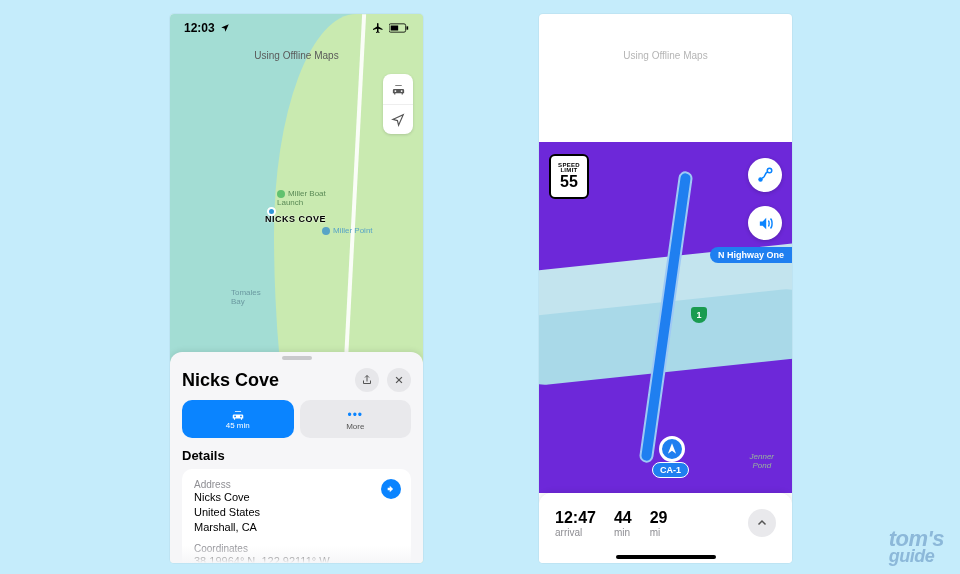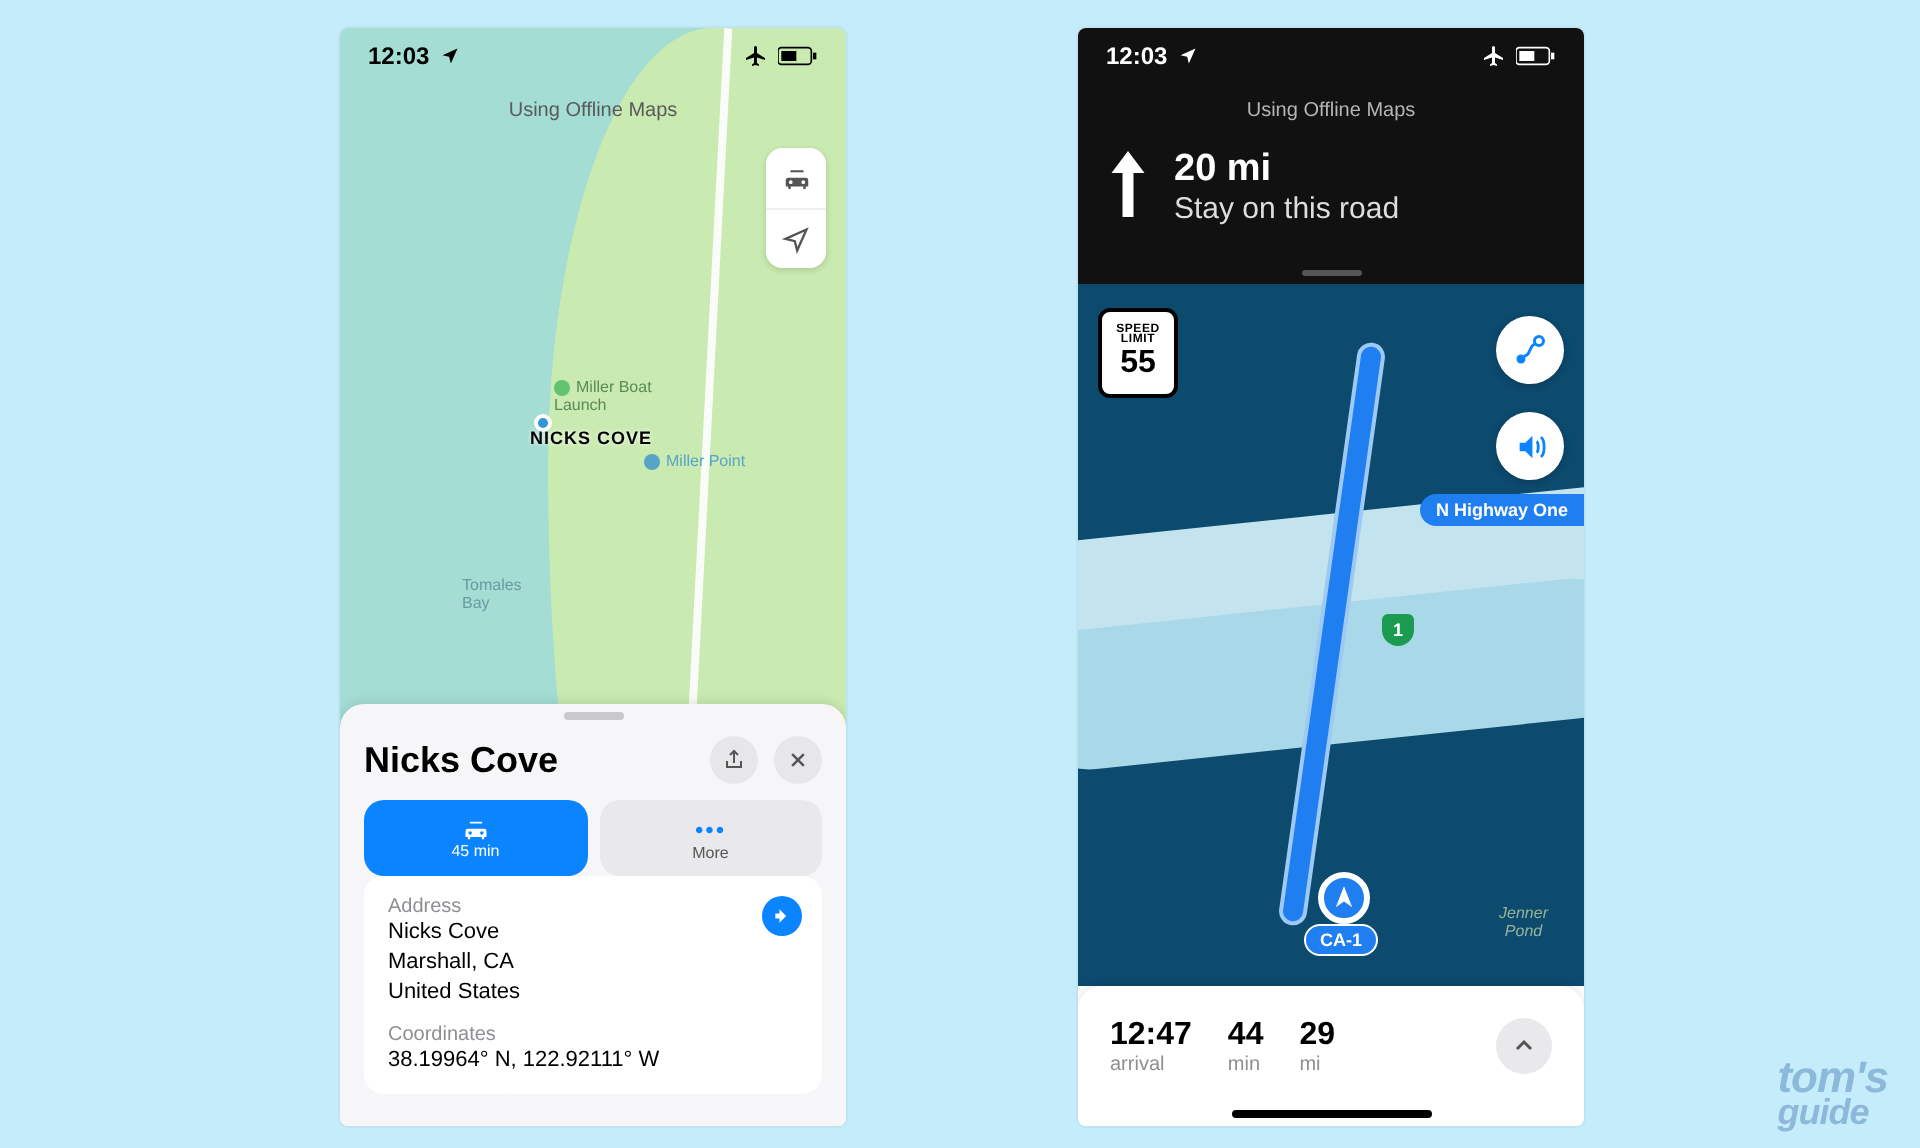--- a/index.html
+++ b/index.html
@@ -53,21 +53,21 @@
   .card .coord { margin-top:8px; }
   .fade { position:absolute; left:0; right:0; bottom:0; height:18px; background:linear-gradient(rgba(246,246,248,0),#f6f6f8); }
 
   
   .navBanner { position:absolute; top:0; left:0; right:0; height:128px; background:#111; z-index:20; color:#fff; padding:60px 14px 0; display:flex; align-items:flex-start; gap:12px; }
   .navBanner .arrow { font-size:30px; line-height:1; }
   .navBanner .dist { font-size:19px; font-weight:700; }
   .navBanner .instr { font-size:15px; color:#ddd; font-weight:400; }
   .grabD { position:absolute; bottom:4px; left:50%; transform:translateX(-50%); width:30px; height:3px; background:#555; border-radius:3px; }
 
-  .mapR { position:absolute; top:128px; left:0; right:0; bottom:70px; background:#0c4a6e; overflow:hidden; }
+  .mapR { position:absolute; top:128px; left:0; right:0; bottom:70px; background:#6d28d9; overflow:hidden; }
   .mapR .river { position:absolute; left:-30px; right:-30px; top:160px; height:70px; background:#a9d9e8; transform:rotate(-6deg); border-radius:40px; }
   .mapR .river2 { position:absolute; left:-30px; right:-30px; top:115px; height:50px; background:#c3e4ee; transform:rotate(-6deg); border-radius:40px; }
   .mapR .route { position:absolute; left:50%; top:30px; width:10px; height:290px; background:#1f7ff0; transform:translateX(-50%) rotate(8deg); border-radius:6px; box-shadow:0 0 0 2px #9ec9f5; }
   .mapR .hwyLbl { position:absolute; top:105px; right:0; background:#1f7ff0; color:#fff; font-size:9px; font-weight:600; padding:3px 8px; border-radius:10px 0 0 10px; }
   .mapR .shield { position:absolute; top:165px; left:152px; width:16px; height:16px; background:#1a9b50; border-radius:3px 3px 50% 50%; color:#fff; font-size:9px; font-weight:700; display:flex; align-items:center; justify-content:center; }
   .mapR .caLbl { position:absolute; top:320px; left:113px; background:#1f7ff0; color:#fff; font-size:9px; font-weight:600; padding:2px 7px; border-radius:8px; border:1px solid #fff;text-align:center; }
   .mapR .puck { position:absolute; top:294px; left:120px; width:26px; height:26px; background:#1f7ff0; border:3px solid #fff; border-radius:50%; display:flex; align-items:center; justify-content:center; }
   .mapR .pond { position:absolute; top:310px; right:18px; font-size:8px; color:#97b49b; font-style:italic; text-align:center; }
 
   .speed { position:absolute; top:140px; left:10px; z-index:30; width:40px; height:45px; background:#fff; border:2px solid #000; border-radius:6px; display:flex; flex-direction:column; align-items:center; justify-content:center; }
@@ -160,50 +160,39 @@
         <svg width="16" height="14" viewBox="0 0 24 24">
             <path fill="#fff" d="M5 11l1.5-4.5h11L19 11H5zm-2 2v5h2v2h2v-2h10v2h2v-2h2v-5a2 2 0 00-2-2l-2-6H7l-2 6a2 2 0 00-2 2zm4 3a1.5 1.5 0 110-3 1.5 1.5 0 010 3zm10 0a1.5 1.5 0 110-3 1.5 1.5 0 010 3z"></path>
           </svg>
         <span>45 min</span>
       </div>
       <div class="btnSec">
         <span style="font-size:12px;letter-spacing:1px;">•••</span>
         <span style="color:#555;">More</span>
       </div>
     </div>
+    <div class="detailsH">Details</div>
     <div class="card">
       <div class="goBtn">
         <svg width="10" height="10" viewBox="0 0 24 24">
             <path fill="#fff" d="M9 4l8 8-8 8v-5H4v-6h5V4z"></path>
           </svg>
       </div>
       <div class="lbl">Address</div>
       <div class="val">Nicks Cove</div>
+      <div class="val">United States</div>
       <div class="val">Marshall, CA</div>
-      <div class="val">United States</div>
       <div class="lbl coord">Coordinates</div>
       <div class="val">38.19964° N, 122.92111° W</div>
     </div>
     <div class="fade"></div>
   </div>
 </div>
 
 <div class="phone right">
-  <div class="navBanner">
-    <div class="arrow">
-      <svg width="22" height="36" viewBox="0 0 24 36">
-          <path fill="#fff" d="M12 0l9 12h-6v24h-6V12H3z"></path>
-        </svg>
-    </div>
-    <div>
-      <div class="dist">20 mi</div>
-      <div class="instr">Stay on this road</div>
-    </div>
-    <div class="grabD"></div>
-  </div>
 
   <div class="status dark">
     <div class="left-grp">
       <span>12:03</span>
       <svg width="10" height="10" viewBox="0 0 24 24">
           <path fill="currentColor" d="M3 11l18-8-8 18-2-8-8-2z"></path>
         </svg>
     </div>
     <div class="right-grp">
       <svg width="12" height="12" viewBox="0 0 24 24">

